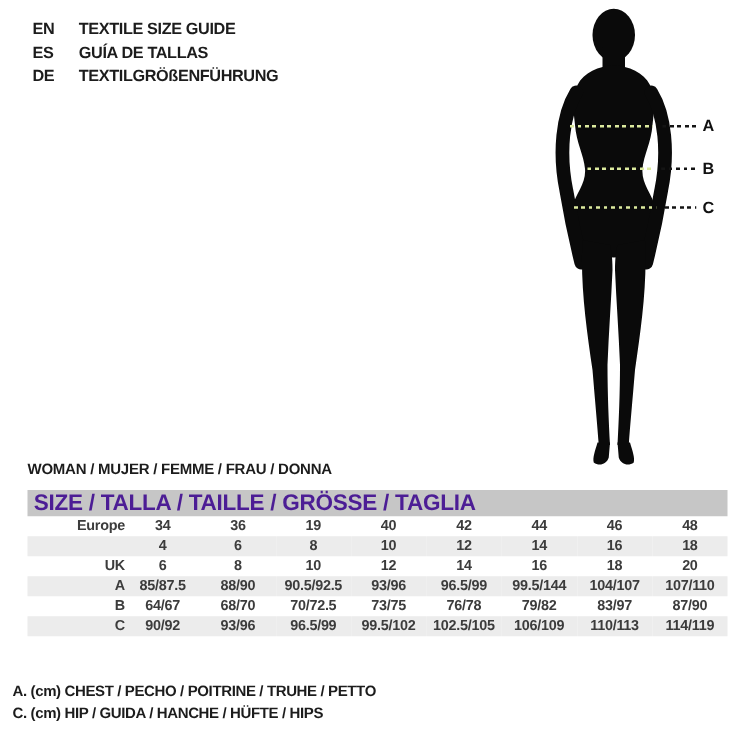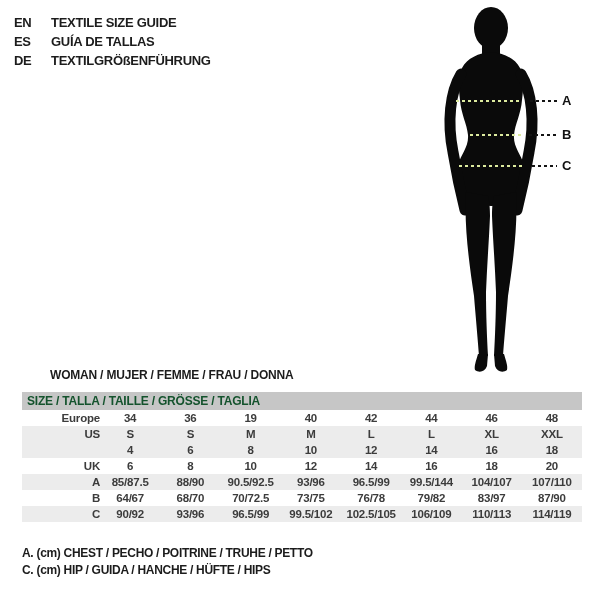--- a/index.html
+++ b/index.html
@@ -2,46 +2,46 @@
 <html><head>
 <meta charset="utf-8">
 <style>
   html,body{margin:0;padding:0;}
   body{
     width:600px;height:600px;position:relative;overflow:hidden;
     background:#ffffff;color:#1c1c1c;
     font-family:"Liberation Sans", sans-serif;
   }
   
-  .lang-list{position:absolute;left:14px;top:13px;}
+  .lang-list{position:absolute;left:26px;top:13px;}
   .lang-row{display:flex;height:19px;align-items:center;
     font-weight:700;font-size:13px;letter-spacing:-0.3px;}
   .lang-code{width:37px;flex:0 0 37px;}
   
   .figure{position:absolute;left:433px;top:4px;width:126px;height:372px;}
   
   .dots{position:absolute;height:2px;}
   .dots.green{background:repeating-linear-gradient(90deg,var(--dot-on) 0 3px,transparent 3px 6px);}
   .dots.black{background:repeating-linear-gradient(90deg,var(--dot-off) 0 3px,transparent 3px 6px);}
   .measure-label{position:absolute;font-size:13px;font-weight:700;color:#111;}
   
   .section-heading{position:absolute;left:22px;top:368px;
-    font-size:12px;font-weight:700;letter-spacing:-0.2px;margin-left:28px;}
+    font-size:12px;font-weight:700;letter-spacing:-0.2px;}
   
   .size-table{position:absolute;left:22px;top:392px;width:560px;
     border-collapse:collapse;table-layout:fixed;
     font-size:11.5px;font-weight:700;color:#3c3c3c;letter-spacing:-0.2px;}
   .size-table th{
     background:var(--header-bg);height:18px;text-align:left;
-    padding:0 0 0 5px;font-size:12px;font-weight:700;color:#14532d;}
+    padding:0 0 0 5px;font-size:18px;font-weight:700;color:#4c1d95;}
   .size-table td{height:16px;padding:0;text-align:center;line-height:16px;}
   .size-table td.row-label{text-align:right;padding-left:5px;}
   .size-table tr.shaded td{background:var(--row-shade);}
   
-  .legend{position:absolute;left:22px;top:545px;}
+  .legend{position:absolute;left:10px;top:545px;}
   .legend-line{font-size:12px;font-weight:700;line-height:17px;letter-spacing:-0.3px;}
 </style>
 </head>
 <body style="--dot-on: #dcea9e; --dot-off: #141414; --header-bg: #c6c6c6; --row-shade: #ececec;">
 
 <div class="lang-list">
     <div class="lang-row">
       <span class="lang-code">EN</span>
       <span>TEXTILE SIZE GUIDE</span>
     </div>
@@ -111,31 +111,20 @@
         <td>34</td>
         <td>36</td>
         <td>19</td>
         <td>40</td>
         <td>42</td>
         <td>44</td>
         <td>46</td>
         <td>48</td>
       </tr>
       <tr class="shaded">
-        <td class="row-label">US</td>
-        <td>S</td>
-        <td>S</td>
-        <td>M</td>
-        <td>M</td>
-        <td>L</td>
-        <td>L</td>
-        <td>XL</td>
-        <td>XXL</td>
-      </tr>
-      <tr class="shaded">
         <td class="row-label"></td>
         <td>4</td>
         <td>6</td>
         <td>8</td>
         <td>10</td>
         <td>12</td>
         <td>14</td>
         <td>16</td>
         <td>18</td>
       </tr>

